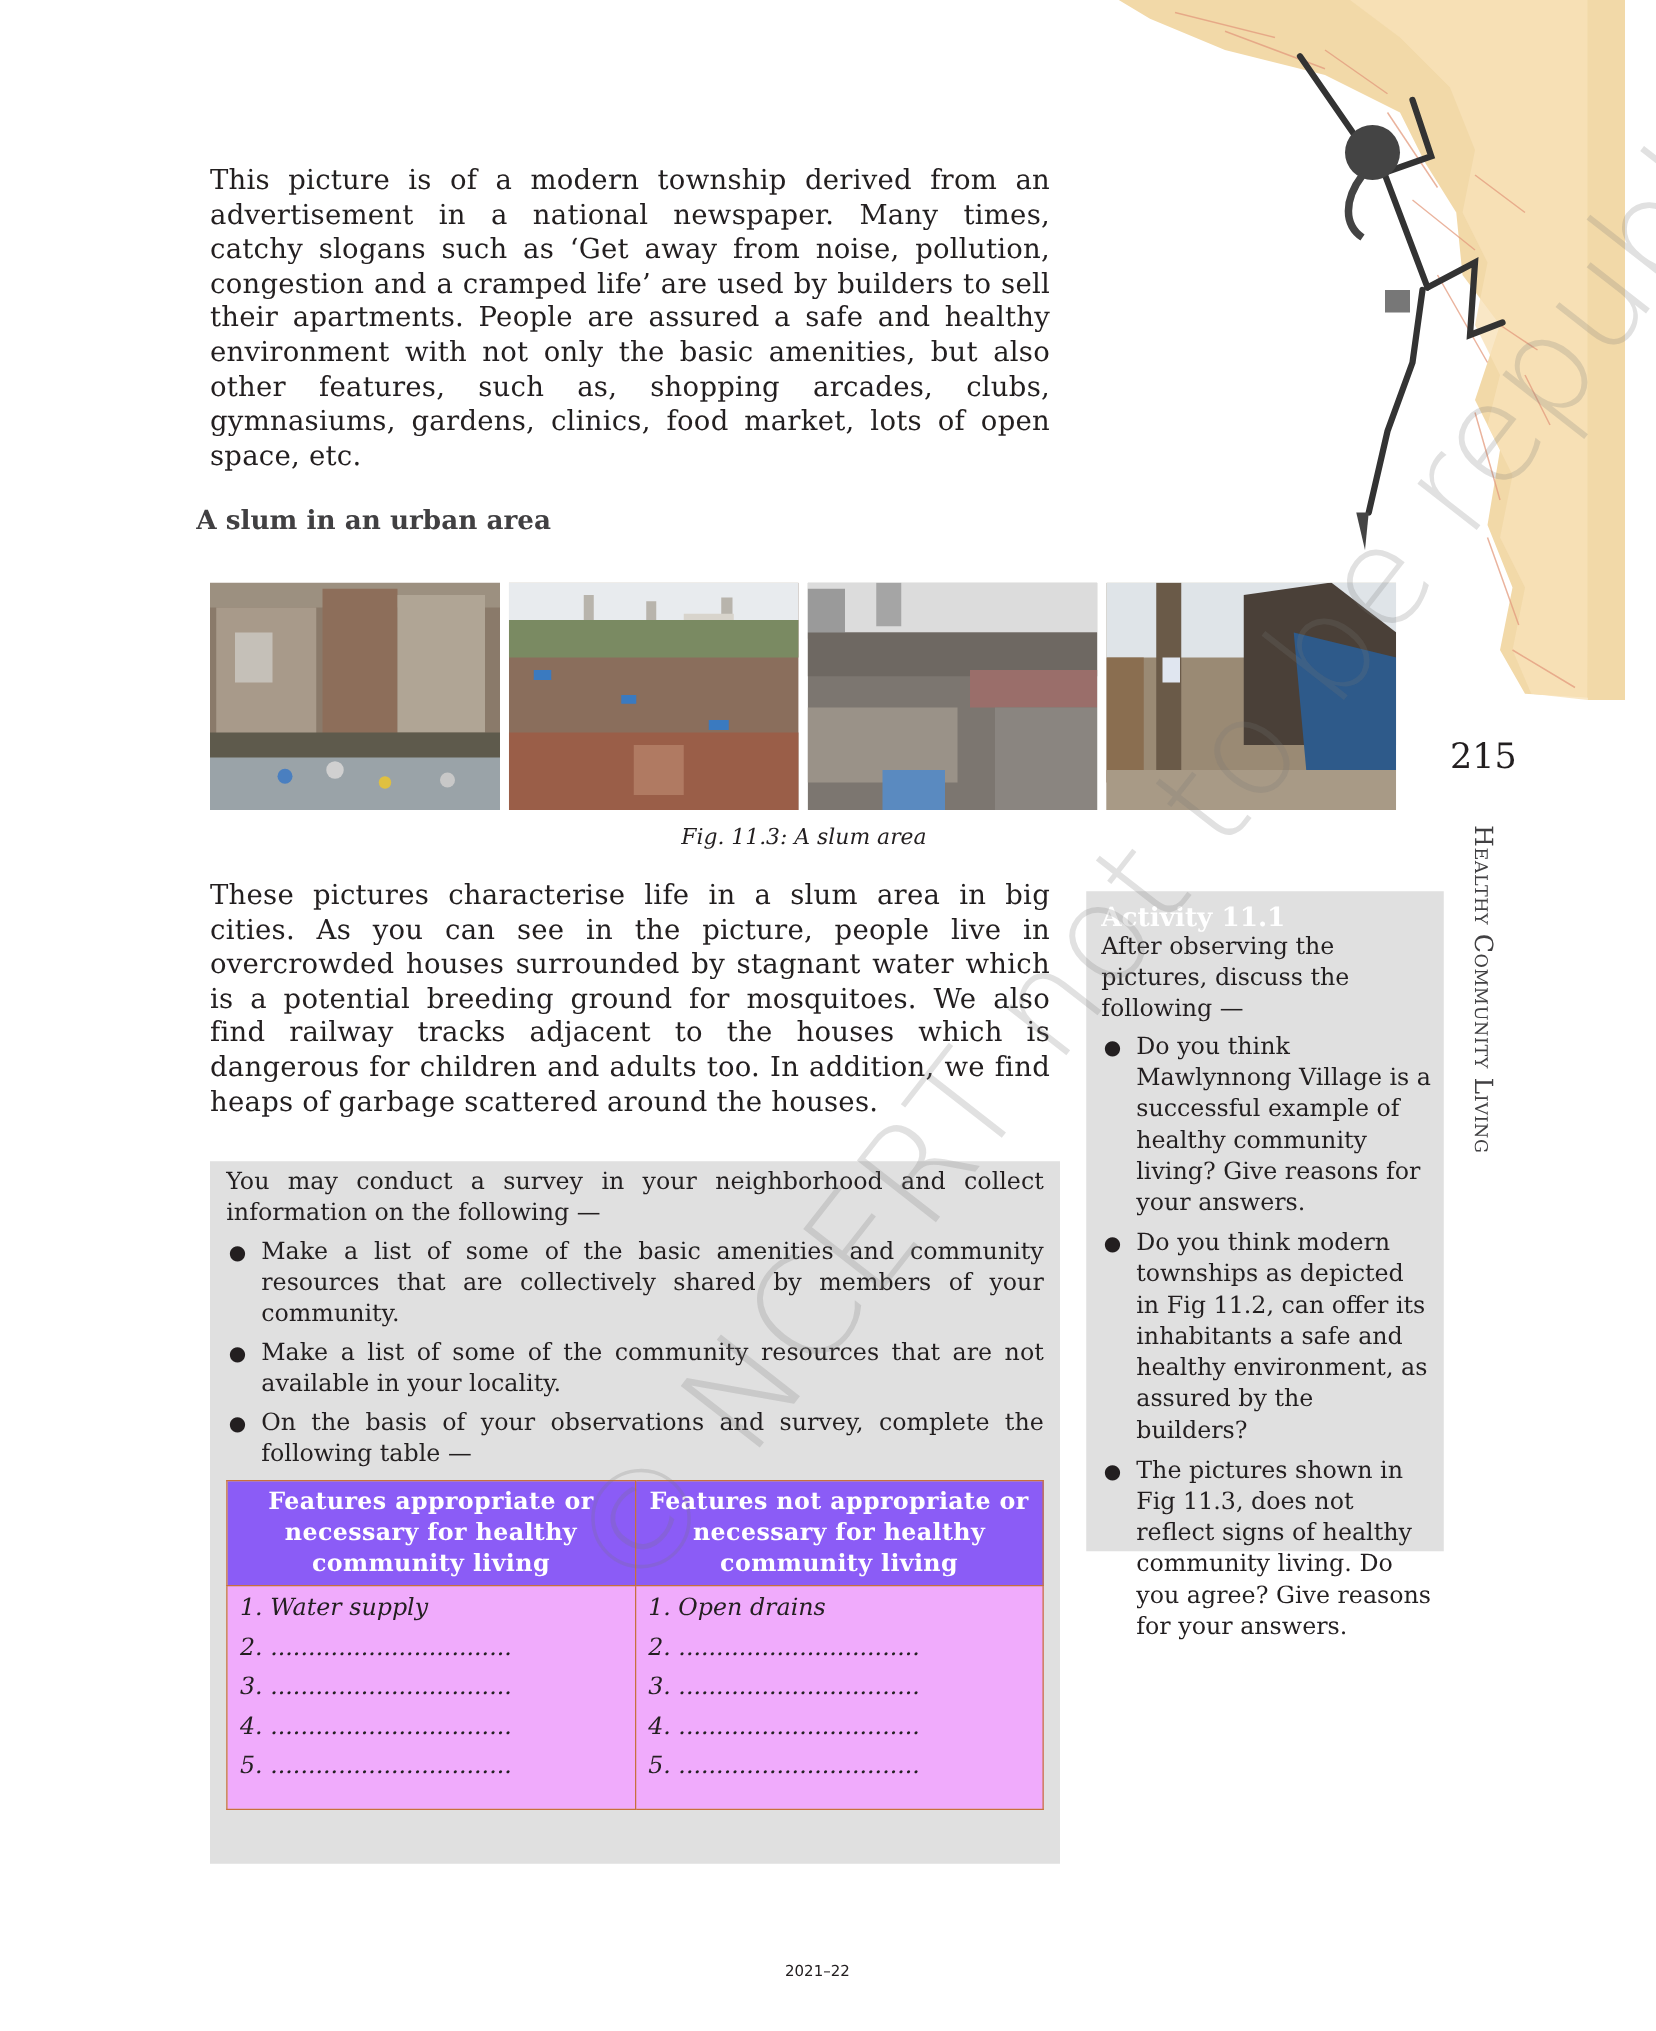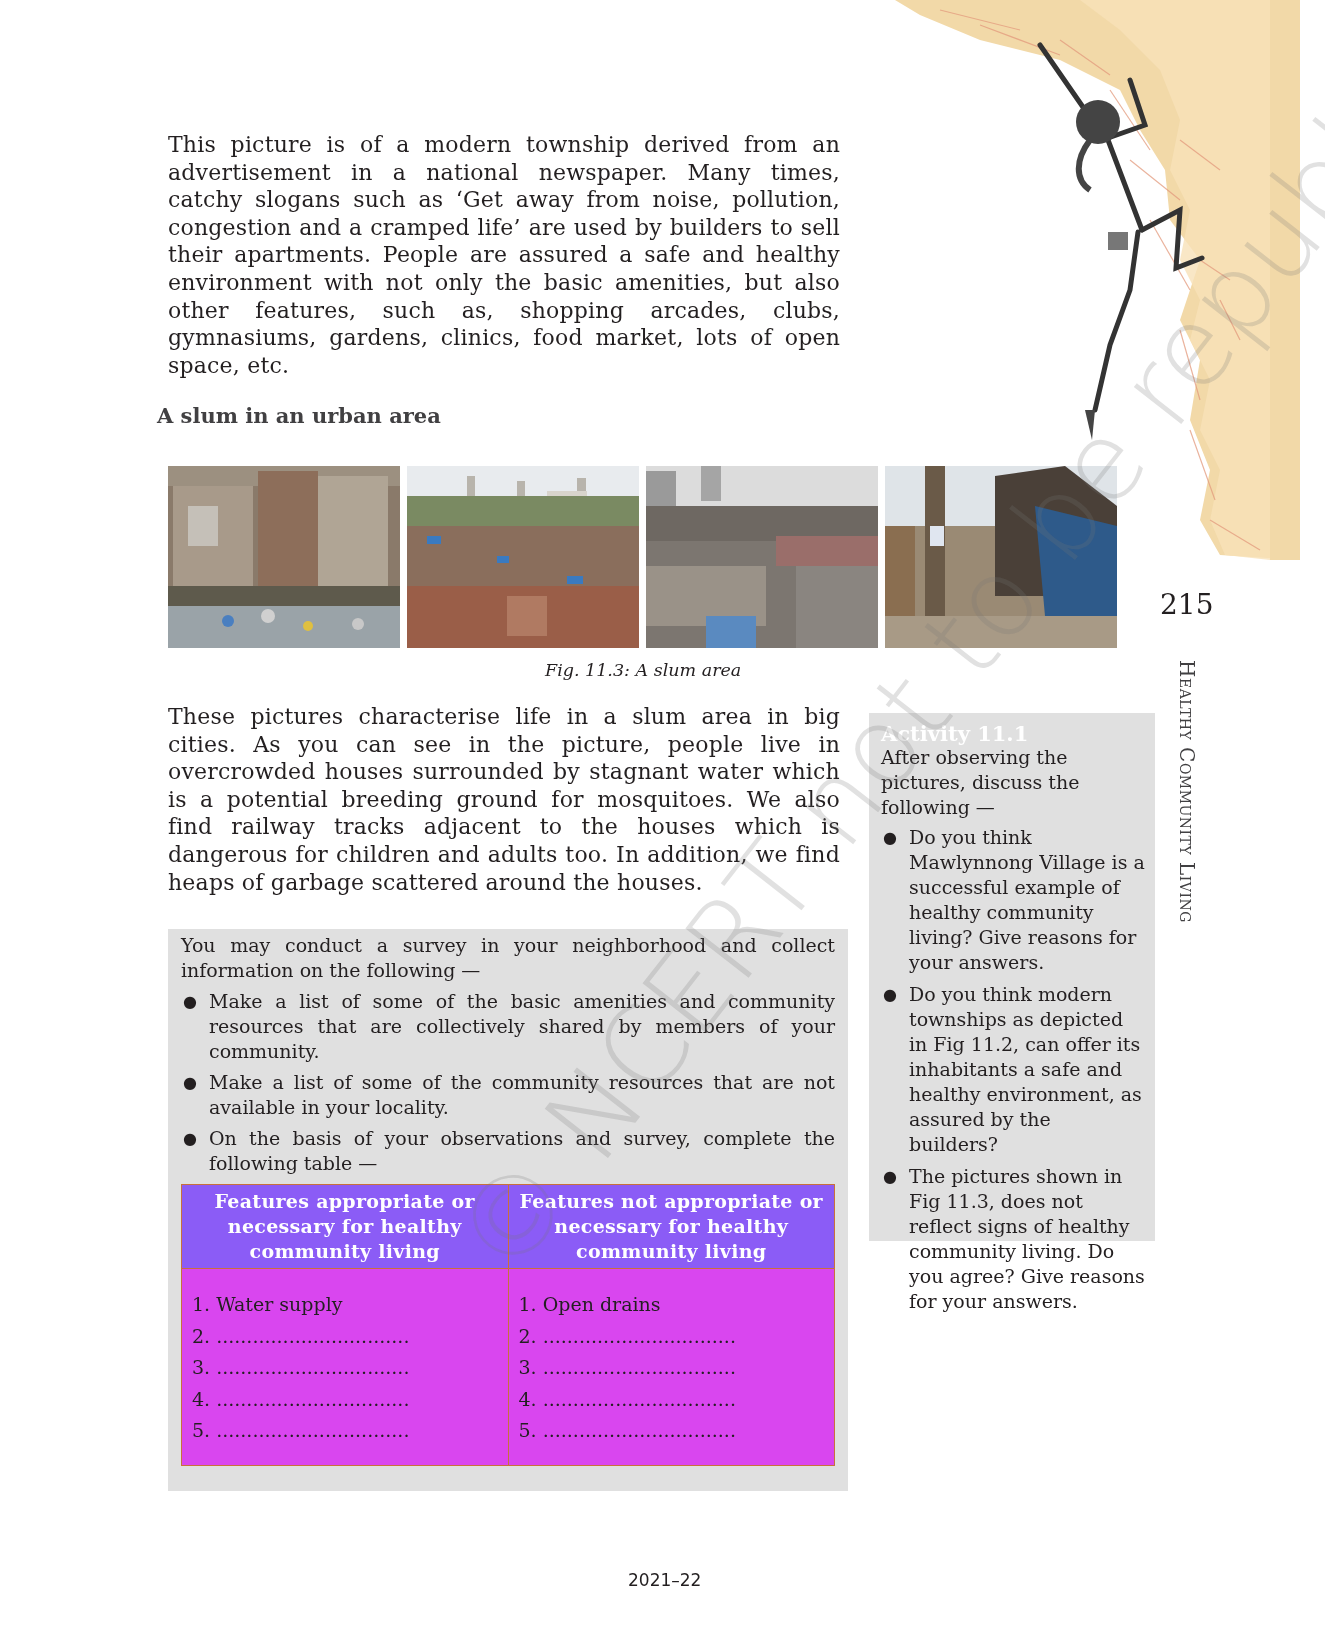--- a/index.html
+++ b/index.html
@@ -13,27 +13,27 @@
   .box { background:#e0e0e0; }
   .act-title { font-weight:bold; font-size:21px; color:#ffffff; }
   .box-text { font-size:19px; line-height:25px; }
   .bullet { display:flex; margin-top:6px; }
   .bullet .dot { width:26px; flex:none; font-size:16px; line-height:25px; padding-left:2px; }
   .bullet .txt { flex:1; }
   .j { text-align:justify; text-align-last:left; }
   table.feat { border-collapse:collapse; width:100%; }
   table.feat th { background:#8b5cf6; color:#fff; font-weight:bold; font-size:19px; line-height:25px;
                   padding:4px 6px; text-align:center; border:1.5px solid #c8703c; letter-spacing:0.3px; }
-  table.feat td { background:#d946ef; vertical-align:top; padding:20px 10px 18px 10px;
+  table.feat td { background:#f0abfc; vertical-align:top; padding:2px 10px 18px 10px;
                   border-left:1.5px solid #c8703c; border-right:1.5px solid #c8703c; border-bottom:1.5px solid #c8703c;
-                  font-size:19px; line-height:31.5px; }
+                  font-size:19px; line-height:31.5px;font-style:italic; }
   .rowline { white-space:nowrap; }
   .pageno { font-size:28px; color:#231f20; }
   .running { writing-mode:vertical-rl; font-size:20px; letter-spacing:0.5px; font-variant:small-caps; color:#414042; }
-  .footer { font-family:"DejaVu Sans", sans-serif; font-size:17px; color:#231f20; }
+  .footer { font-family:"DejaVu Sans", sans-serif; font-size:12px; color:#231f20; }
   .watermark { color:rgba(120,120,120,0.22); font-family:"DejaVu Sans", sans-serif; font-size:110px; font-weight:300;
                transform:rotate(-52deg); transform-origin:left top; white-space:nowrap; pointer-events:none; }
 </style>
 </head>
 <body>
 
 <div class="abs" style="left:880px; top:0; width:420px; height:570px;">
   <svg width="420" height="570" viewBox="0 0 420 570">
     <path d="M15,0 L420,0 L420,560 L340,555 L320,520 L330,470 L310,420 L320,360 L300,320 L320,260 L290,220 L285,170 L260,130 L240,90 L180,60 L100,40 L40,15 Z" fill="#f2d9a8"></path>
     <path d="M15,0 L200,0 L240,30 L280,70 L300,120 L290,170 L310,210 L300,260 L320,300 L310,340 L330,380 L320,430 L340,470 L330,520 L345,555 L390,560 L395,0 Z" fill="#f7e1b8" opacity="0.8"></path>

